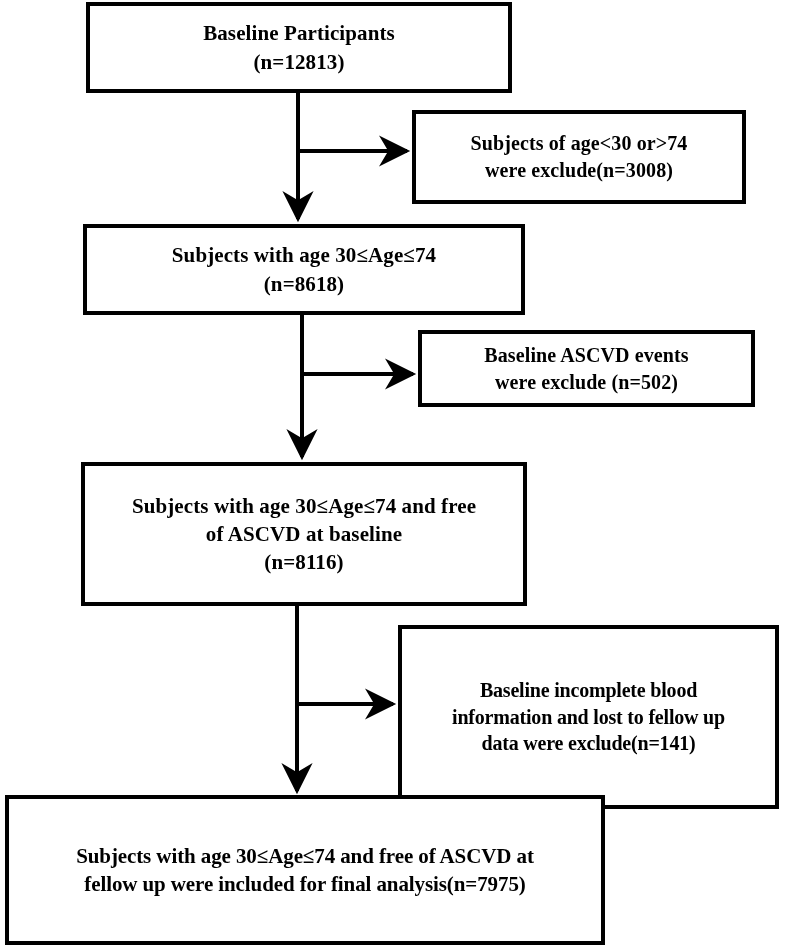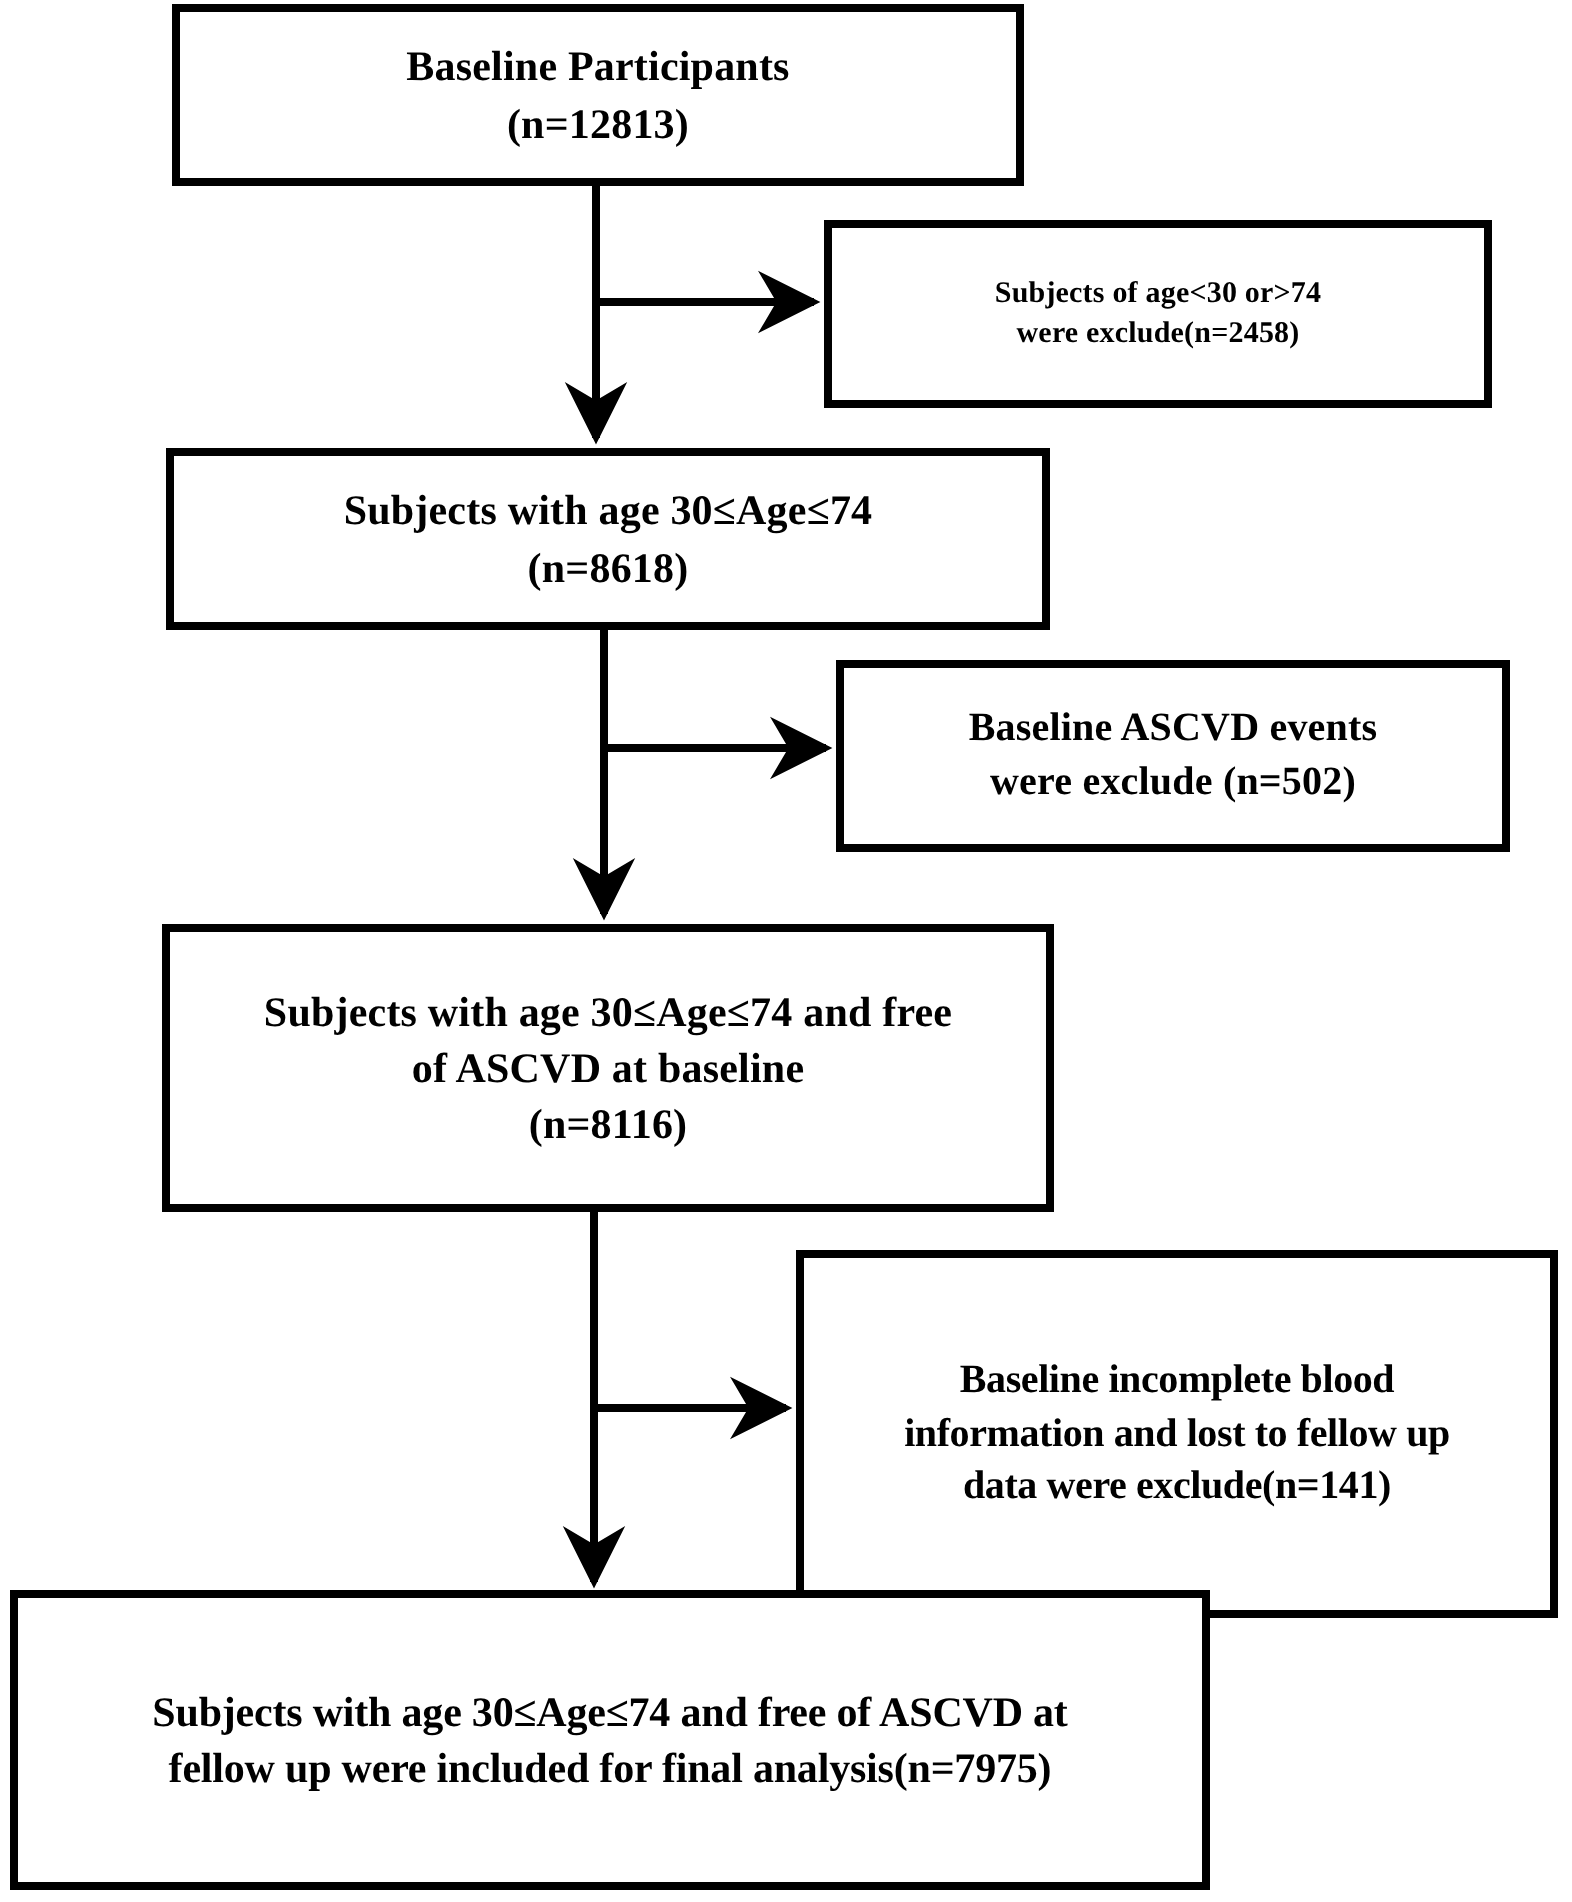--- a/index.html
+++ b/index.html
@@ -46,22 +46,22 @@
   }
 
   
   #node-baseline      { left: 86px;  top: 2px;   width: 426px; height: 91px;  font-size: 21px; }
   #node-agerange      { left: 83px;  top: 224px; width: 442px; height: 91px;  font-size: 21px; }
   #node-free-ascvd    { left: 81px;  top: 462px; width: 446px; height: 144px; font-size: 21px; font-family: Liberation Serif, serif; }
   #node-final         { left: 5px;   top: 795px; width: 600px; height: 150px; font-size: 21px; }
   #node-final .line   { letter-spacing: -0.1px; }
 
   
-  #node-excl-age      { left: 412px; top: 110px; width: 334px; height: 94px;  font-size: 15px; }
-  #node-excl-ascvd    { left: 418px; top: 330px; width: 337px; height: 96px;  font-size: 20px; }
+  #node-excl-age      { left: 412px; top: 110px; width: 334px; height: 94px;  font-size: 20px; }
+  #node-excl-ascvd    { left: 418px; top: 330px; width: 337px; height: 77px;  font-size: 20px; }
   #node-excl-blood    { left: 398px; top: 625px; width: 381px; height: 184px; font-size: 20px; }
   #node-excl-blood .line { letter-spacing: -0.2px; }
 </style>
 </head>
 <body>
 
 <div id="page">
 
   <svg class="connector-layer" viewBox="0 0 786 951" width="786" height="951" xmlns="http://www.w3.org/2000/svg">
     <defs>
@@ -95,21 +95,21 @@
     </g>
   </svg>
 
   <div class="node" id="node-baseline">
     <span class="line">Baseline Participants</span>
     <span class="line">(n=12813)</span>
   </div>
 
   <div class="node" id="node-excl-age">
     <span class="line">Subjects of age&lt;30 or&gt;74</span>
-    <span class="line">were exclude(n=2458)</span>
+    <span class="line">were exclude(n=3008)</span>
   </div>
 
   <div class="node" id="node-agerange">
     <span class="line">Subjects with age 30≤Age≤74</span>
     <span class="line">(n=8618)</span>
   </div>
 
   <div class="node" id="node-excl-ascvd">
     <span class="line">Baseline ASCVD events</span>
     <span class="line">were exclude (n=502)</span>

